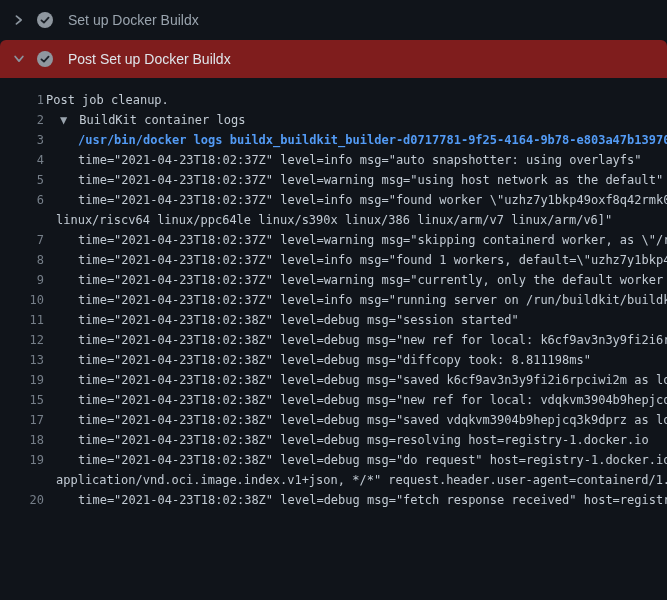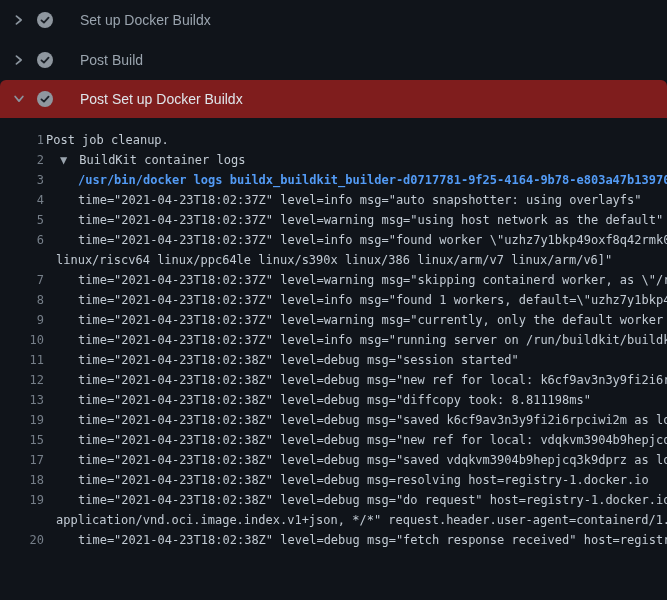--- a/index.html
+++ b/index.html
@@ -15,21 +15,21 @@
     height: 40px; display: flex; align-items: center;
     cursor: pointer;
   }
   .step.expanded {
     height: 38px;
     background: #7f1d1d;
     border-radius: 6px 6px 0 0;
   }
   .icon-chevron { margin-left: 13px; width: 12px; height: 12px; flex: none; display: flex; align-items: center; }
   .icon-check   { margin-left: 12px; width: 16px; height: 16px; flex: none; display: flex; align-items: center; }
-  .step-label { margin-left: 27px; font-size: 14px; color: #9aa4ae; }
+  .step-label { margin-left: 15px; font-size: 14px; color: #9aa4ae; }
   .step.expanded .step-label { color: #dfe5ea; }
   
   .log {
     padding-top: 12px;
     font-family: "DejaVu Sans Mono", "Liberation Mono", monospace;
     font-size: 12px;
     width: 667px;
     overflow: hidden;
   }
   .lrow { display: flex; height: 20px; line-height: 20px; white-space: pre; overflow: hidden; }
@@ -55,34 +55,20 @@
           <polyline points="4,2.5 9.5,7 4,11.5"></polyline>
         </svg>
       </span>
       <span class="icon-check">
         <svg width="16" height="16" viewBox="0 0 18 18">
           <circle cx="9" cy="9" r="9" fill="#8f979f"></circle>
           <path d="M5 9.5 L7.8 12 L13 6.3" stroke="#1b2027" stroke-width="2" fill="none" stroke-linecap="round" stroke-linejoin="round"></path>
         </svg>
       </span>
       <span class="step-label">Set up Docker Buildx</span>
-    </div>
-    <div class="step">
-      <span class="icon-chevron">
-        <svg width="12" height="12" viewBox="0 0 14 14" fill="none" stroke="#8b949e" stroke-width="2" stroke-linecap="round" stroke-linejoin="round">
-          <polyline points="4,2.5 9.5,7 4,11.5"></polyline>
-        </svg>
-      </span>
-      <span class="icon-check">
-        <svg width="16" height="16" viewBox="0 0 18 18">
-          <circle cx="9" cy="9" r="9" fill="#8f979f"></circle>
-          <path d="M5 9.5 L7.8 12 L13 6.3" stroke="#1b2027" stroke-width="2" fill="none" stroke-linecap="round" stroke-linejoin="round"></path>
-        </svg>
-      </span>
-      <span class="step-label">Post Build</span>
     </div>
     <div class="step expanded">
       <span class="icon-chevron">
         <svg width="12" height="12" viewBox="0 0 14 14" fill="none" stroke="#8b949e" stroke-width="2" stroke-linecap="round" stroke-linejoin="round">
           <polyline points="2.5,4 7,9.5 11.5,4"></polyline>
         </svg>
       </span>
       <span class="icon-check">
         <svg width="16" height="16" viewBox="0 0 18 18">
           <circle cx="9" cy="9" r="9" fill="#8f979f"></circle>

